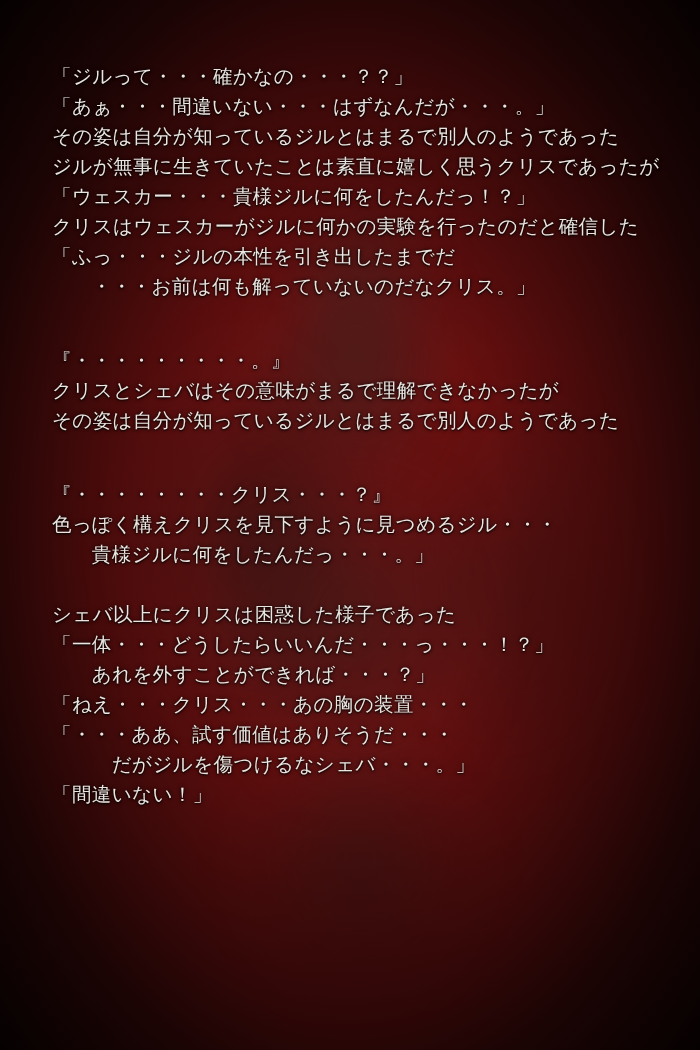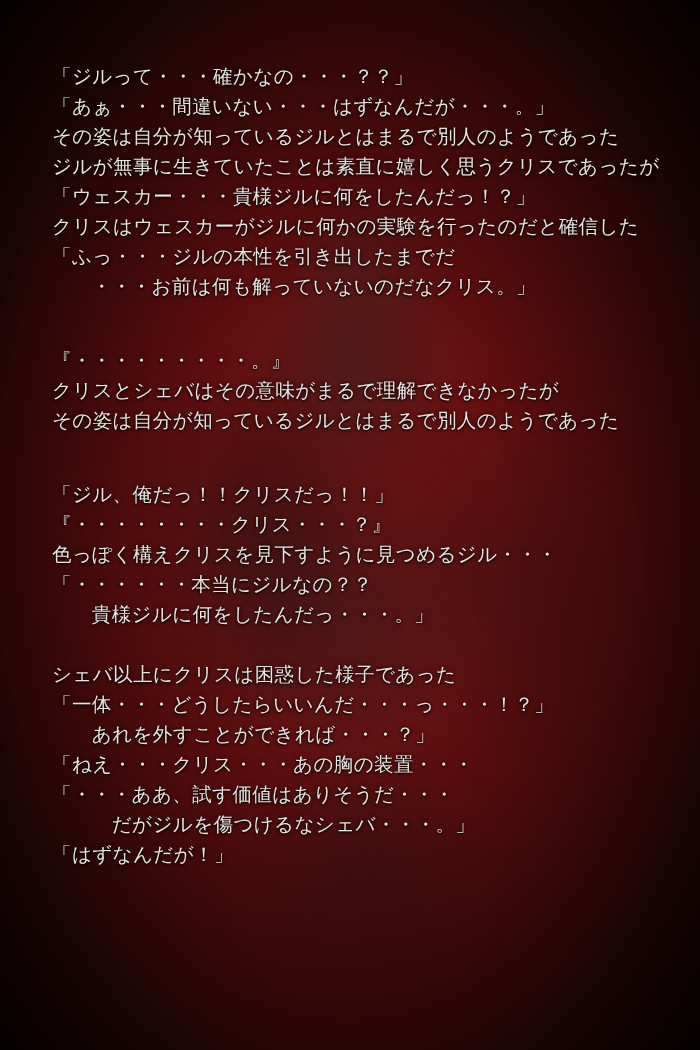--- a/index.html
+++ b/index.html
@@ -115,28 +115,26 @@
     <div class="line">クリスはウェスカーがジルに何かの実験を行ったのだと確信した</div>
     <div class="line">「ふっ・・・ジルの本性を引き出したまでだ</div>
     <div class="line">　　・・・お前は何も解っていないのだなクリス。」</div>
     <div class="line blank"></div>
     <div class="gap-small"></div>
     <div class="line">『・・・・・・・・・。』</div>
     <div class="line">クリスとシェバはその意味がまるで理解できなかったが</div>
     <div class="line">その姿は自分が知っているジルとはまるで別人のようであった</div>
     <div class="line blank"></div>
     <div class="gap-small"></div>
-    <div class="line">「ジル、俺だっ！！クリスだっ！！」</div>
     <div class="line">『・・・・・・・・クリス・・・？』</div>
     <div class="line">色っぽく構えクリスを見下すように見つめるジル・・・</div>
-    <div class="line">「・・・・・・本当にジルなの？？</div>
     <div class="line">　　貴様ジルに何をしたんだっ・・・。」</div>
     <div class="line blank"></div>
     <div class="line">シェバ以上にクリスは困惑した様子であった</div>
     <div class="line">「一体・・・どうしたらいいんだ・・・っ・・・！？」</div>
     <div class="line">　　あれを外すことができれば・・・？」</div>
     <div class="line">「ねえ・・・クリス・・・あの胸の装置・・・</div>
     <div class="line">「・・・ああ、試す価値はありそうだ・・・</div>
     <div class="line">　　　だがジルを傷つけるなシェバ・・・。」</div>
-    <div class="line">「はずなんだが！」</div>
+    <div class="line">「間違いない！」</div>
   </div>
 
 </div>
 
 </body></html>

